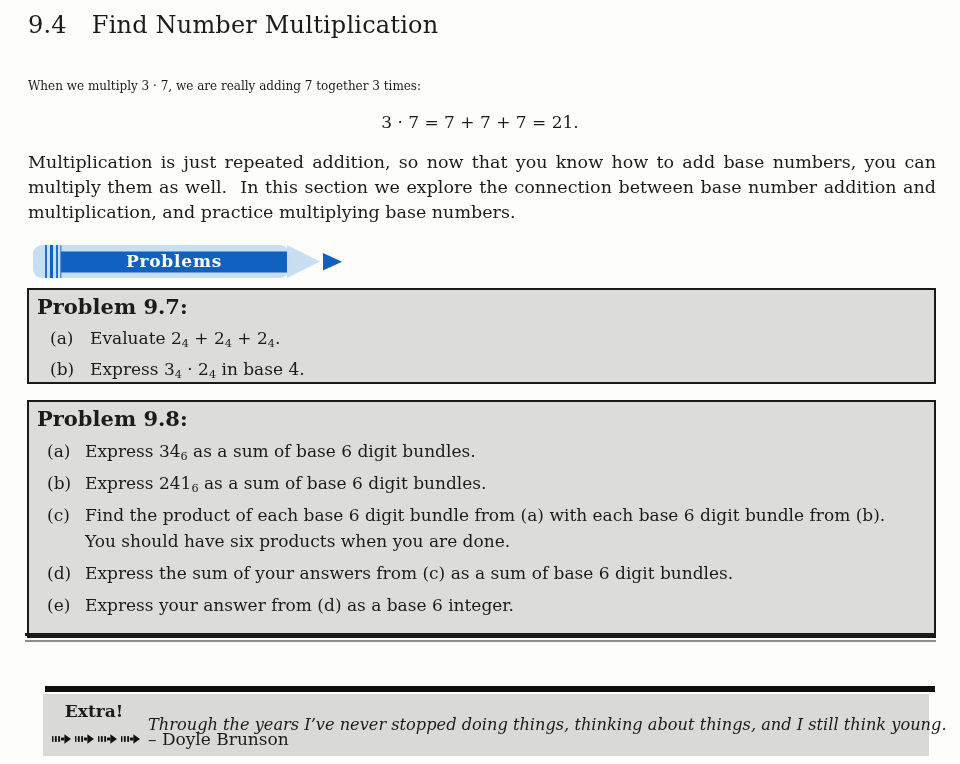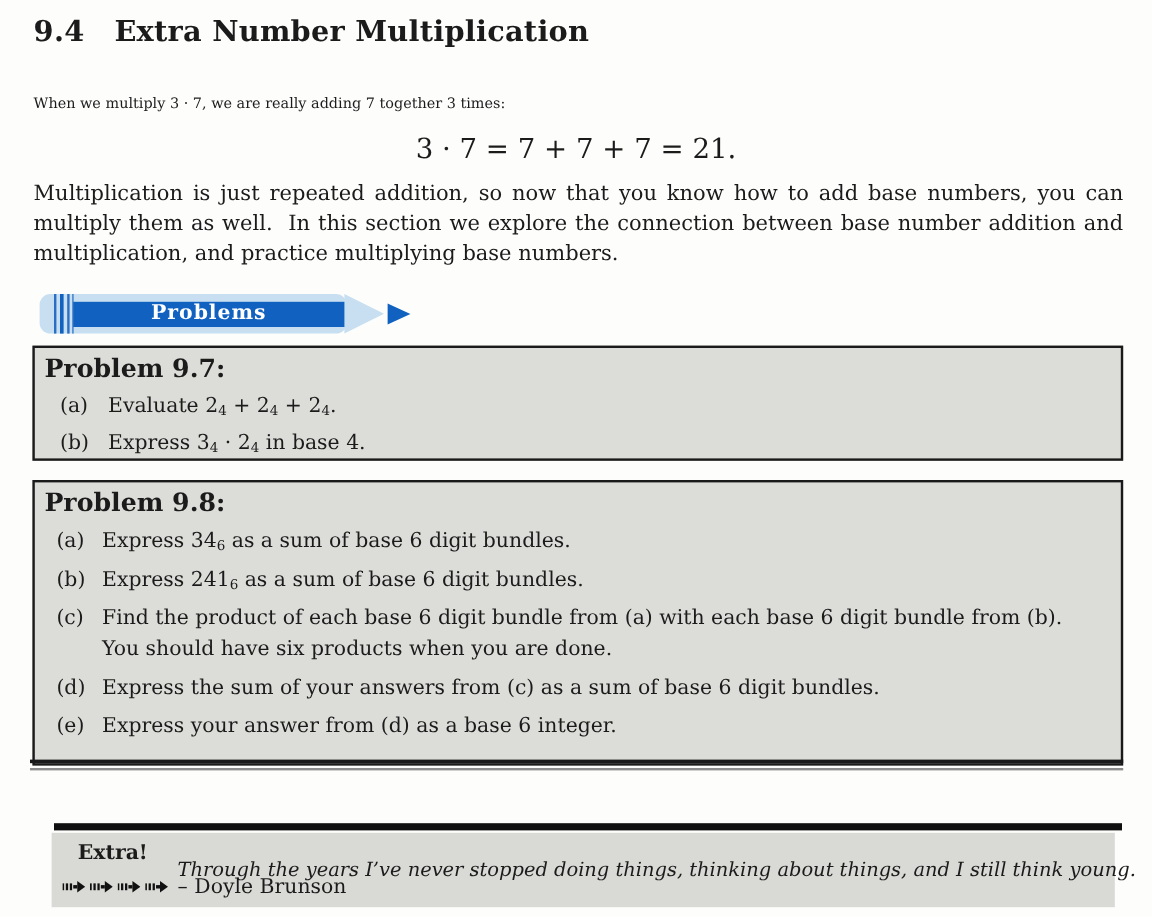--- a/index.html
+++ b/index.html
@@ -6,23 +6,23 @@
   html,body { background:#ffffff; }
   #page {
     position:relative; width:960px; height:764px;
     background:#fdfdfc; overflow:hidden;
     font-family:"DejaVu Serif","Liberation Serif",serif;
     color:#1b1b1b;
   }
   sub { font-size:0.66em; vertical-align:-0.24em; line-height:0; }
 
   #sec-header { position:absolute; top:11px; left:28px; display:flex; gap:25px;
-                font-size:24px; font-weight:bold; letter-spacing:0.2px; }
+                font-size:24px; font-weight:normal; letter-spacing:0.2px; }
   #intro    { position:absolute; top:79px; left:28px; font-size:12px; }
-  #equation { position:absolute; top:112px; left:0; width:960px; text-align:center; font-size:23px; }
+  #equation { position:absolute; top:112px; left:0; width:960px; text-align:center; font-size:17px; }
   #para     { position:absolute; top:150px; left:28px; width:908px; font-size:17.5px; line-height:25px; }
   .just     { text-align:justify; text-align-last:justify; }
 
   
   #banner { position:absolute; top:242px; left:30px; width:315px; height:40px; }
   #banner svg { position:absolute; top:0; left:0; }
   #banner-label { position:absolute; top:8px; left:31px; width:226px; height:22px;
                   color:#ffffff; font-weight:bold; font-size:17px; line-height:22px;
                   text-align:center; letter-spacing:0.8px; }
 
@@ -55,21 +55,21 @@
   .extra-arrows { display:flex; gap:4px; align-items:center; }
   .extra-attrib { line-height:24px; }
 </style>
 </head>
 <body>
 
 <div id="page">
 
   <div id="sec-header">
     <span>9.4</span>
-    <span>Extra Number Multiplication</span>
+    <span>Find Number Multiplication</span>
   </div>
 
   <div id="intro">When we multiply 3 · 7, we are really adding 7 together 3 times:</div>
 
   <div id="equation">3 · 7 = 7 + 7 + 7 = 21.</div>
 
   <div id="para">
     <div class="just">Multiplication is just repeated addition, so now that you know how to add base numbers, you can</div>
     <div class="just">multiply them as well.&nbsp; In this section we explore the connection between base number addition and</div>
     <div>multiplication, and practice multiplying base numbers.</div>

